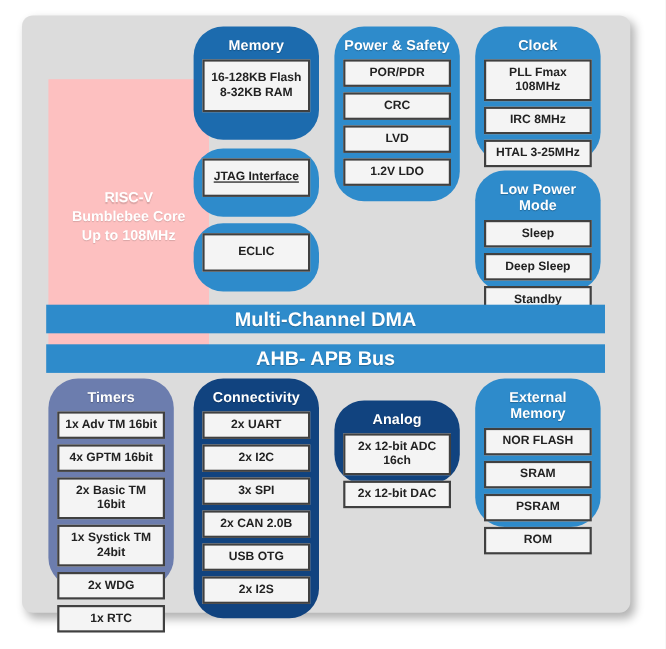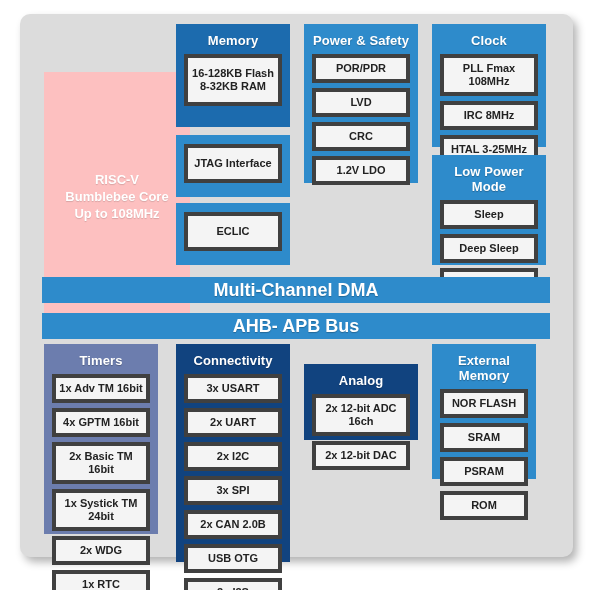--- a/index.html
+++ b/index.html
@@ -28,34 +28,35 @@
     box-sizing: border-box;
   }
 
   
   .panel {
     position: absolute;
     box-sizing: border-box;
     padding: 6px 8px 20px 8px;
     display: flex;
     flex-direction: column;
+    border-radius: 27px;
   }
   .panel-title {
     color: #ffffff;
     font-weight: bold;
     font-size: 13px;
     text-align: center;
     line-height: 15px;
     margin: 3px 0 6px 0;
     letter-spacing: 0.1px;
     text-shadow: 0 1px 1px rgba(0,0,0,0.25);
   }
   .item {
     background: #f4f4f4;
-    border: 4px solid #404040;
+    border: 2px solid #404040;
     color: #222222;
     font-size: 11px;
     font-weight: bold;
     text-align: center;
     line-height: 13px;
     padding: 4px 2px;
     margin-bottom: 5px;
     box-sizing: border-box;
   }
   .item:last-child { margin-bottom: 0; }
@@ -100,31 +101,31 @@
     align-items: center;
     justify-content: center;
     box-sizing: border-box;
     text-shadow: 0 1px 1px rgba(0,0,0,0.25);
   }
   #bus-dma { top: 263px; }
   #bus-ahb { top: 299px; }
 
   
   #panel-memory      { left: 156px; top: 10px;  width: 114px; height: 103px; }
-  #panel-jtag        { left: 156px; top: 121px; width: 114px; height: 62px;  padding-top: 9px; }
+  #panel-jtag        { left: 156px; top: 121px; width: 114px; height: 62px;  padding-top: 9px; text-decoration: underline; }
   #panel-eclic       { left: 156px; top: 189px; width: 114px; height: 62px;  padding-top: 9px; }
   #panel-power       { left: 284px; top: 10px;  width: 114px; height: 159px; }
   #panel-clock       { left: 412px; top: 10px;  width: 114px; height: 123px; }
   #panel-lowpower    { left: 412px; top: 141px; width: 114px; height: 110px; }
 
   
   #panel-timers      { left: 24px;  top: 330px; width: 114px; height: 190px; }
   #panel-connect     { left: 156px; top: 330px; width: 114px; height: 218px; }
   #panel-analog      { left: 284px; top: 330px; width: 114px; height: 76px; margin-top: 20px;  }
-  #panel-extmem      { left: 412px; top: 330px; width: 104px; height: 135px; }
+  #panel-extmem      { left: 412px; top: 330px; width: 114px; height: 135px; }
 
   
   .blue-dark   { background: #1c6bae; }
   .blue-mid    { background: #2e8bcb; }
   .navy        { background: #11437f; }
   .slate       { background: #6c7dae; }
 </style>
 </head>
 <body>
 
@@ -150,22 +151,22 @@
     <div class="item tall">JTAG Interface</div>
   </div>
 
   <div class="panel blue-mid" id="panel-eclic">
     <div class="item tall">ECLIC</div>
   </div>
 
   <div class="panel blue-mid" id="panel-power">
     <div class="panel-title">Power &amp; Safety</div>
     <div class="item">POR/PDR</div>
+    <div class="item">CRC</div>
     <div class="item">LVD</div>
-    <div class="item">CRC</div>
     <div class="item">1.2V LDO</div>
   </div>
 
   <div class="panel blue-mid" id="panel-clock">
     <div class="panel-title">Clock</div>
     <div class="item">PLL Fmax 108MHz</div>
     <div class="item">IRC 8MHz</div>
     <div class="item">HTAL 3-25MHz</div>
   </div>
 
@@ -188,21 +189,20 @@
     <div class="item">1x Adv TM 16bit</div>
     <div class="item">4x GPTM 16bit</div>
     <div class="item">2x Basic TM 16bit</div>
     <div class="item">1x Systick TM 24bit</div>
     <div class="item">2x WDG</div>
     <div class="item">1x RTC</div>
   </div>
 
   <div class="panel navy" id="panel-connect">
     <div class="panel-title">Connectivity</div>
-    <div class="item">3x USART</div>
     <div class="item">2x UART</div>
     <div class="item">2x I2C</div>
     <div class="item">3x SPI</div>
     <div class="item">2x CAN 2.0B</div>
     <div class="item">USB OTG</div>
     <div class="item">2x I2S</div>
   </div>
 
   <div class="panel navy" id="panel-analog">
     <div class="panel-title">Analog</div>

